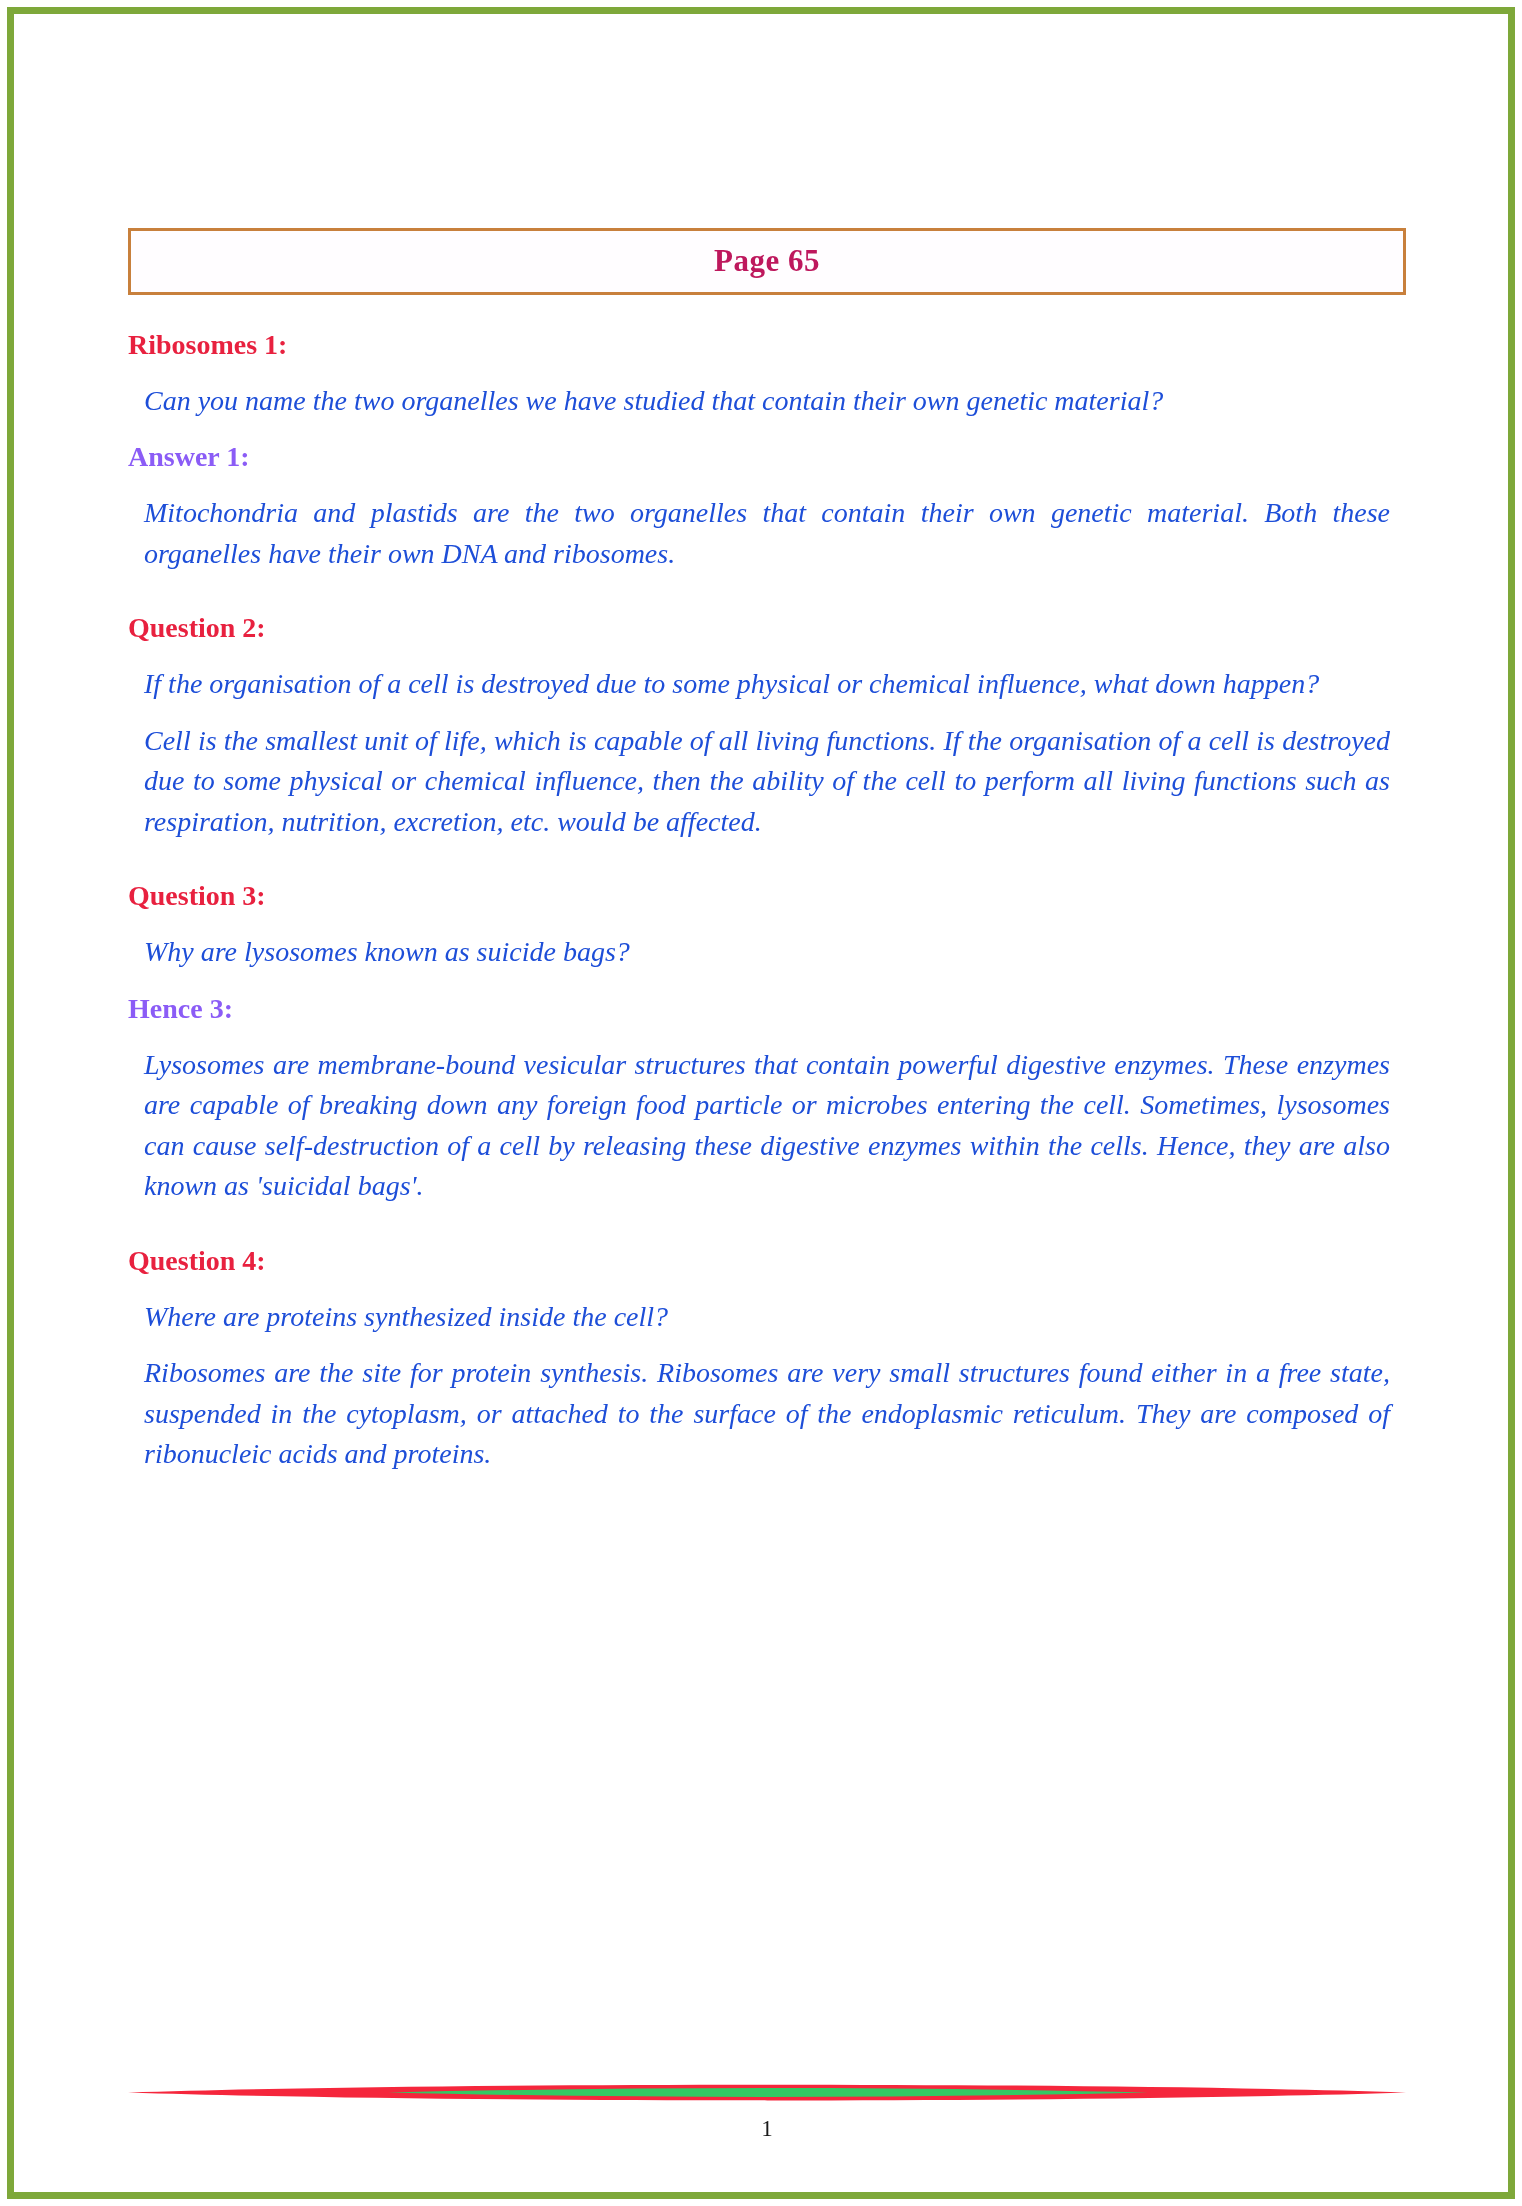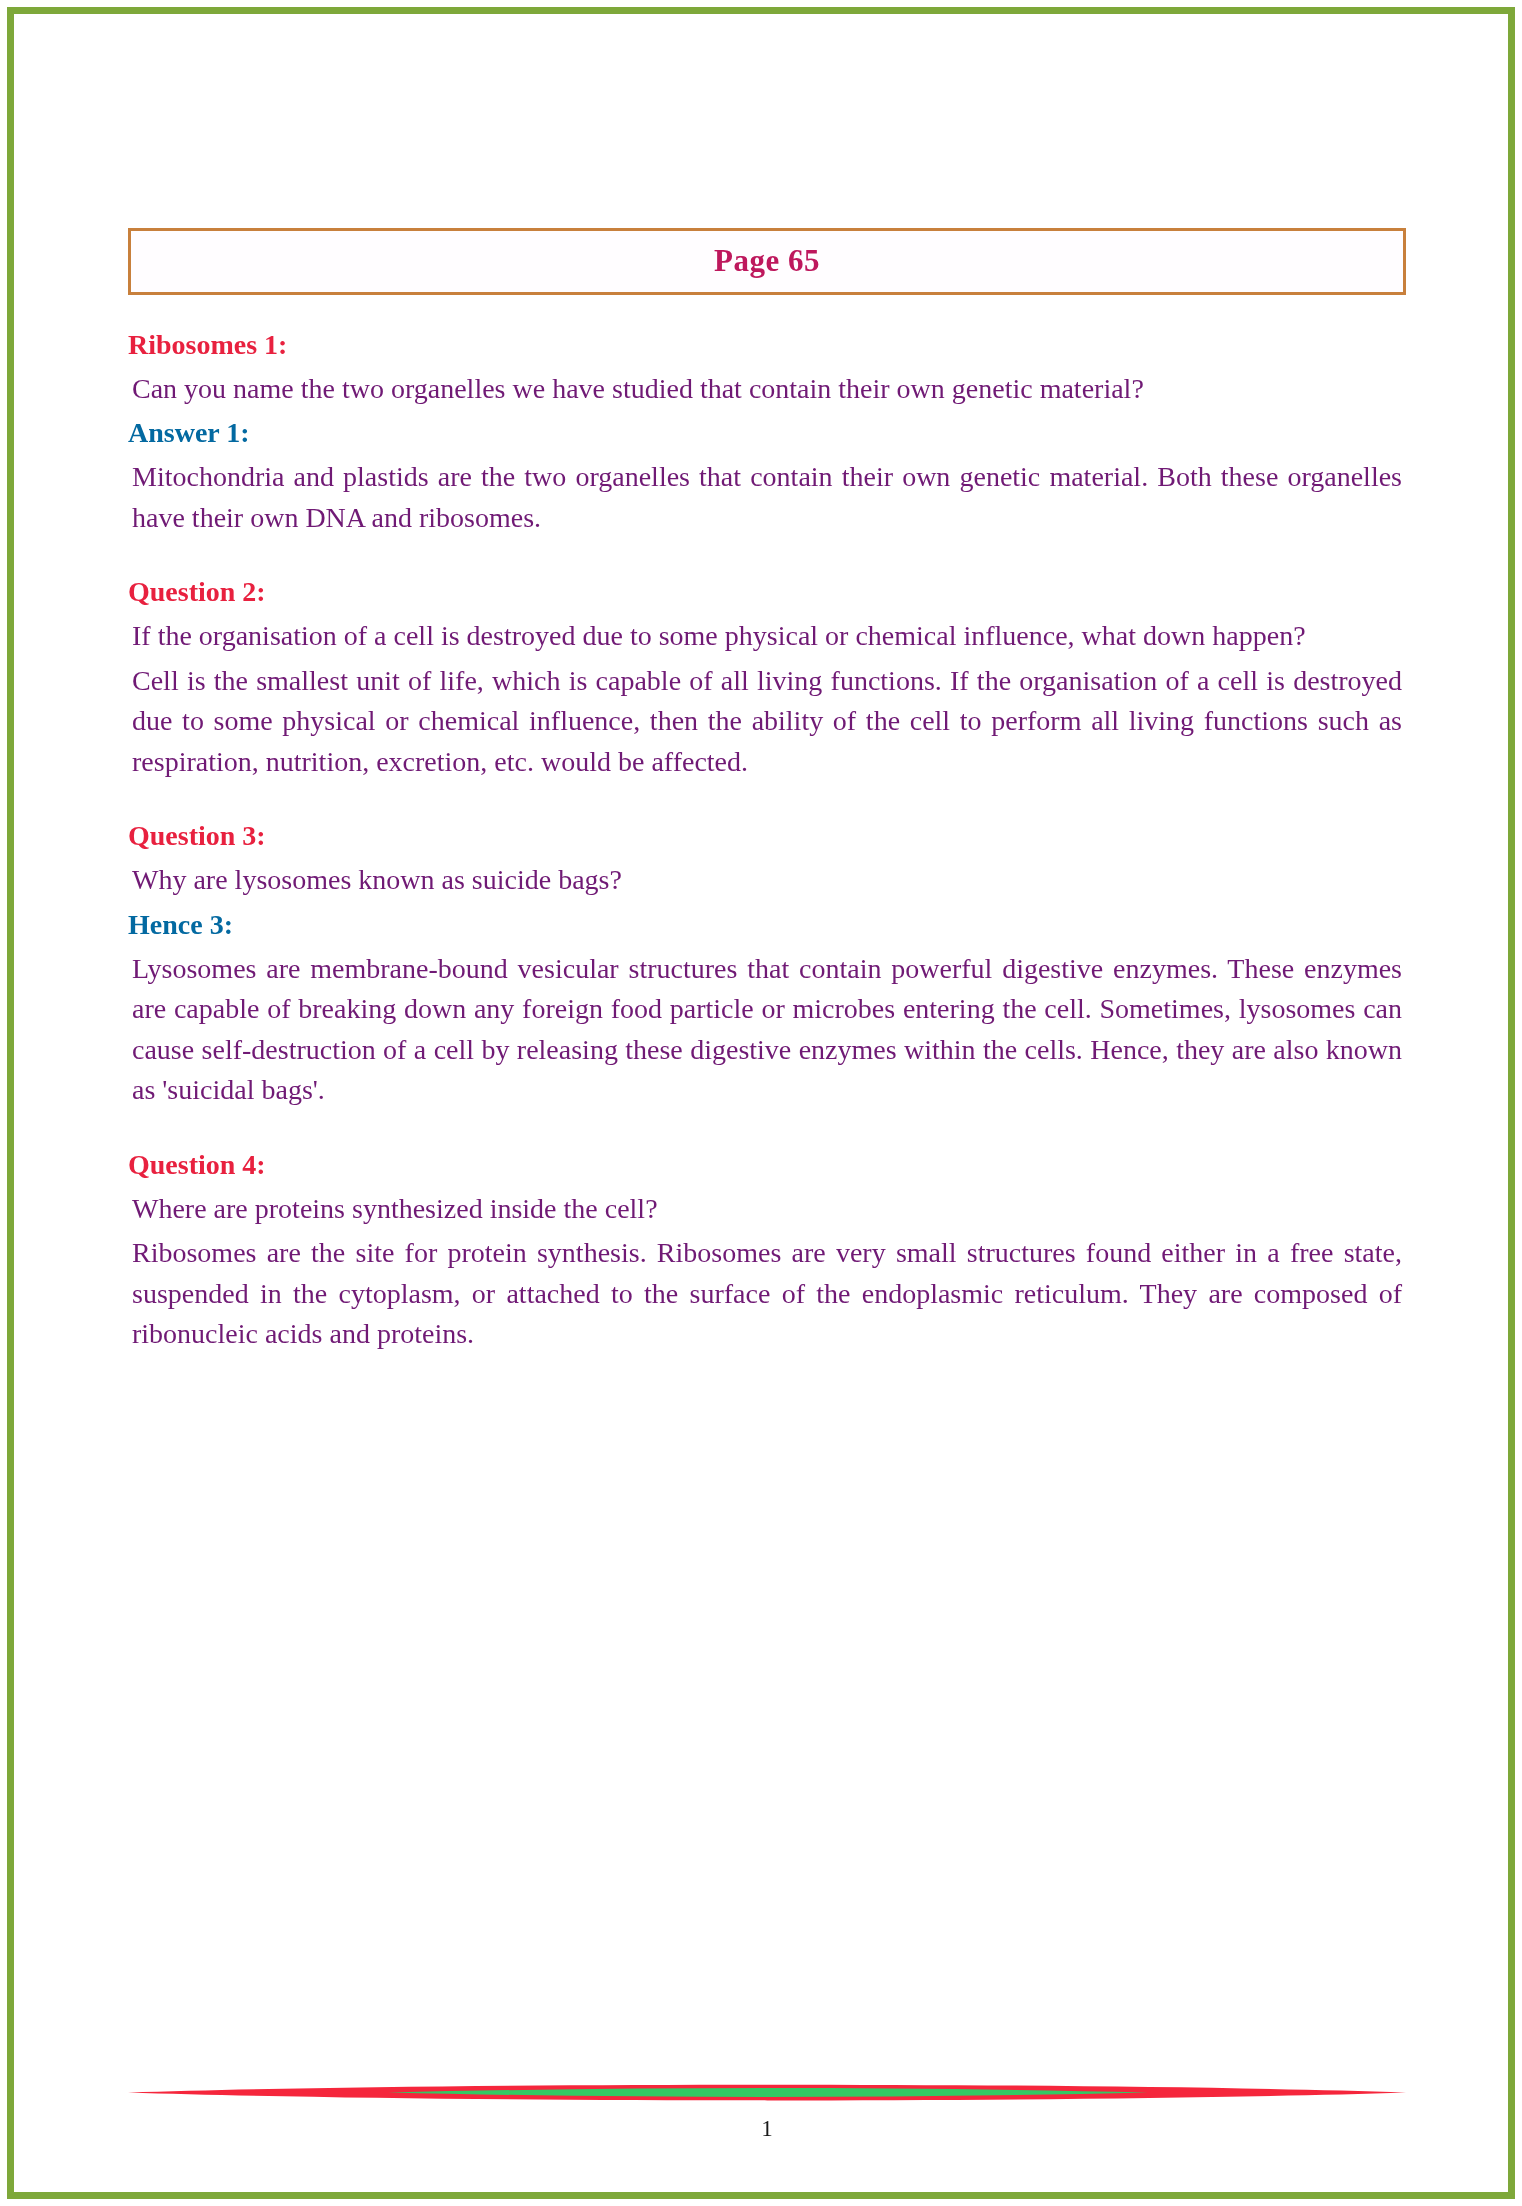--- a/index.html
+++ b/index.html
@@ -87,35 +87,36 @@
     font-size: 28px;
     color: #e8213f;
     line-height: 1.42;
     margin: 0 0 2px 0;
   }
 
   .a-heading {
     font-family: "Liberation Serif", "DejaVu Serif", serif;
     font-weight: bold;
     font-size: 28px;
-    color: #0369a1;
+    color: #8b5cf6;
     line-height: 1.42;
     margin: 4px 0 2px 0;
   }
 
   .body-text {
     font-family: "Liberation Serif", "DejaVu Serif", serif;
     font-size: 28px;
-    color: #701a75;
+    color: #1d4ed8;
     line-height: 1.45;
     text-align: justify;
     text-justify: inter-word;
-    margin: 4px;
+    margin: 16px;
     -webkit-hyphens: none;
     hyphens: none;
+    font-style: italic;
   }
   .body-text.last-line-left {
     text-align-last: left;
   }
 
   
   .footer {
     position: absolute;
     left: 128px;
     right: 116px;

